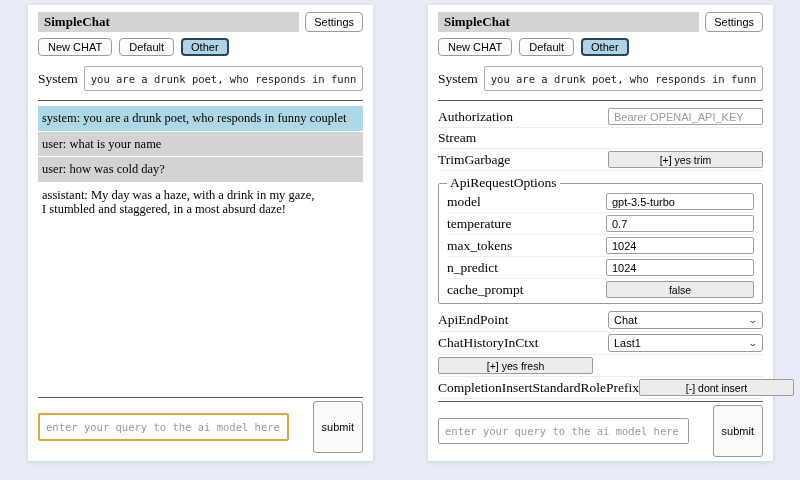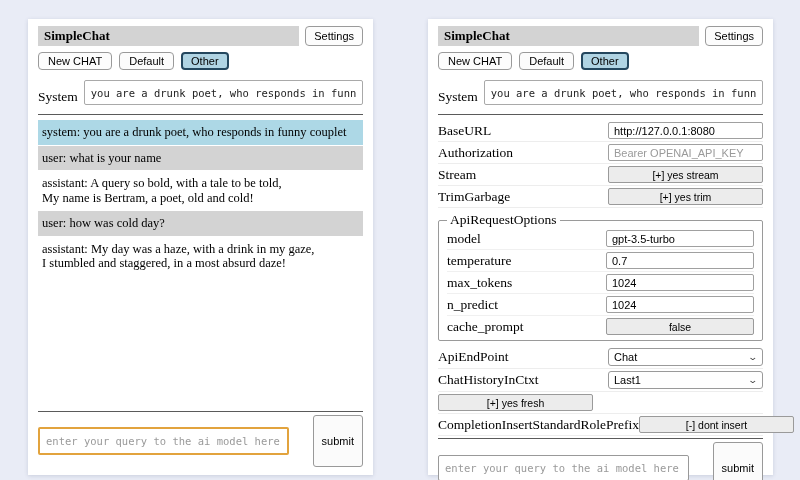--- a/index.html
+++ b/index.html
@@ -2,21 +2,21 @@
 <html><head>
 <meta charset="utf-8">
 <style>
   html,body{margin:0;padding:0;}
   body{
     width:800px;height:480px;position:relative;overflow:hidden;
     background:#e9ecf6;
     font-family:"Liberation Serif", serif;
   }
   .panel{
-    position:absolute;top:19px;width:345px;height:456px;
+    position:absolute;top:5px;width:345px;height:456px;
     background:#ffffff;box-shadow:0 1px 4px rgba(60,70,110,0.18);
     padding:7px 10px 8px;box-sizing:border-box;
     display:flex;flex-direction:column;
   }
   #left-panel{left:28px;}
   #right-panel{left:428px;}
 
   
   .header{display:flex;gap:6px;align-items:stretch;margin-bottom:6px;}
   .titlebar{flex:1;background:#d3d3d3;font-weight:bold;font-size:13px;
@@ -26,21 +26,21 @@
     padding:1px 8px;cursor:pointer;white-space:nowrap;}
 
   
   .toolbar{display:flex;gap:7px;margin-bottom:10px;}
   .tab{font-family:"Liberation Sans",sans-serif;font-size:11px;color:#000;
     background:#fcfcfc;border:1px solid #9a9a9a;border-radius:4px;
     padding:2px 9px;cursor:pointer;}
   .tab.active{background:#b0d4e3;border:2px solid #24475e;padding:1px 8px;}
 
   
-  .system-row{display:flex;gap:6px;align-items:flex-end;margin-bottom:7px;}
+  .system-row{display:flex;gap:6px;align-items:center;margin-bottom:7px;}
   .system-row .lbl{font-size:13.5px;}
   .system-input{flex:1;height:23px;border:1px solid #a9a9a9;border-radius:2px;
     font-family:"DejaVu Sans Mono",monospace;font-size:10.5px;padding:0 6px;color:#222;}
 
   hr.sep{border:none;border-top:1px solid #5a5a5a;margin:2px 0 3px;width:100%;}
 
   
   .chat{margin-top:2px;}
   .msg{font-size:12.5px;line-height:1.16;padding:5px 4px;margin-bottom:1px;
     white-space:pre-line;color:#000;}
@@ -97,22 +97,20 @@
   <div class="system-row">
     <span class="lbl">System</span>
     <input class="system-input" type="text" value="you are a drunk poet, who responds in funny couplet" style="">
   </div>
 
   <hr class="sep">
 
   <div class="chat">
     <div class="msg system">system: you are a drunk poet, who responds in funny couplet</div>
     <div class="msg user">user: what is your name</div>
-    <div class="msg assistant">assistant: A query so bold, with a tale to be told,
-My name is Bertram, a poet, old and cold!</div>
     <div class="msg user">user: how was cold day?</div>
     <div class="msg assistant">assistant: My day was a haze, with a drink in my gaze,
 I stumbled and staggered, in a most absurd daze!</div>
   </div>
 
   <div class="footer">
     <hr class="sep">
     <div class="query-row">
       <input class="query-input focused" type="text" placeholder="enter your query to the ai model here" style="">
       <button class="submit-btn">submit</button>
@@ -134,33 +132,28 @@
 
   <div class="system-row">
     <span class="lbl">System</span>
     <input class="system-input" type="text" value="you are a drunk poet, who responds in funny couplet" style="">
   </div>
 
   <hr class="sep">
 
   <div class="settings">
 
-    <div class="setting-row">
-      <span>BaseURL</span>
-      <input class="ctl" type="text" value="http://127.0.0.1:8080" style="">
-    </div>
 
     <div class="setting-row">
       <span>Authorization</span>
       <input class="ctl" type="text" placeholder="Bearer OPENAI_API_KEY" style="">
     </div>
 
     <div class="setting-row">
       <span>Stream</span>
-      <button class="ctl">[+] yes stream</button>
     </div>
 
     <div class="setting-row">
       <span>TrimGarbage</span>
       <button class="ctl">[+] yes trim</button>
     </div>
 
     <fieldset class="api-options">
       <legend>ApiRequestOptions</legend>
 

